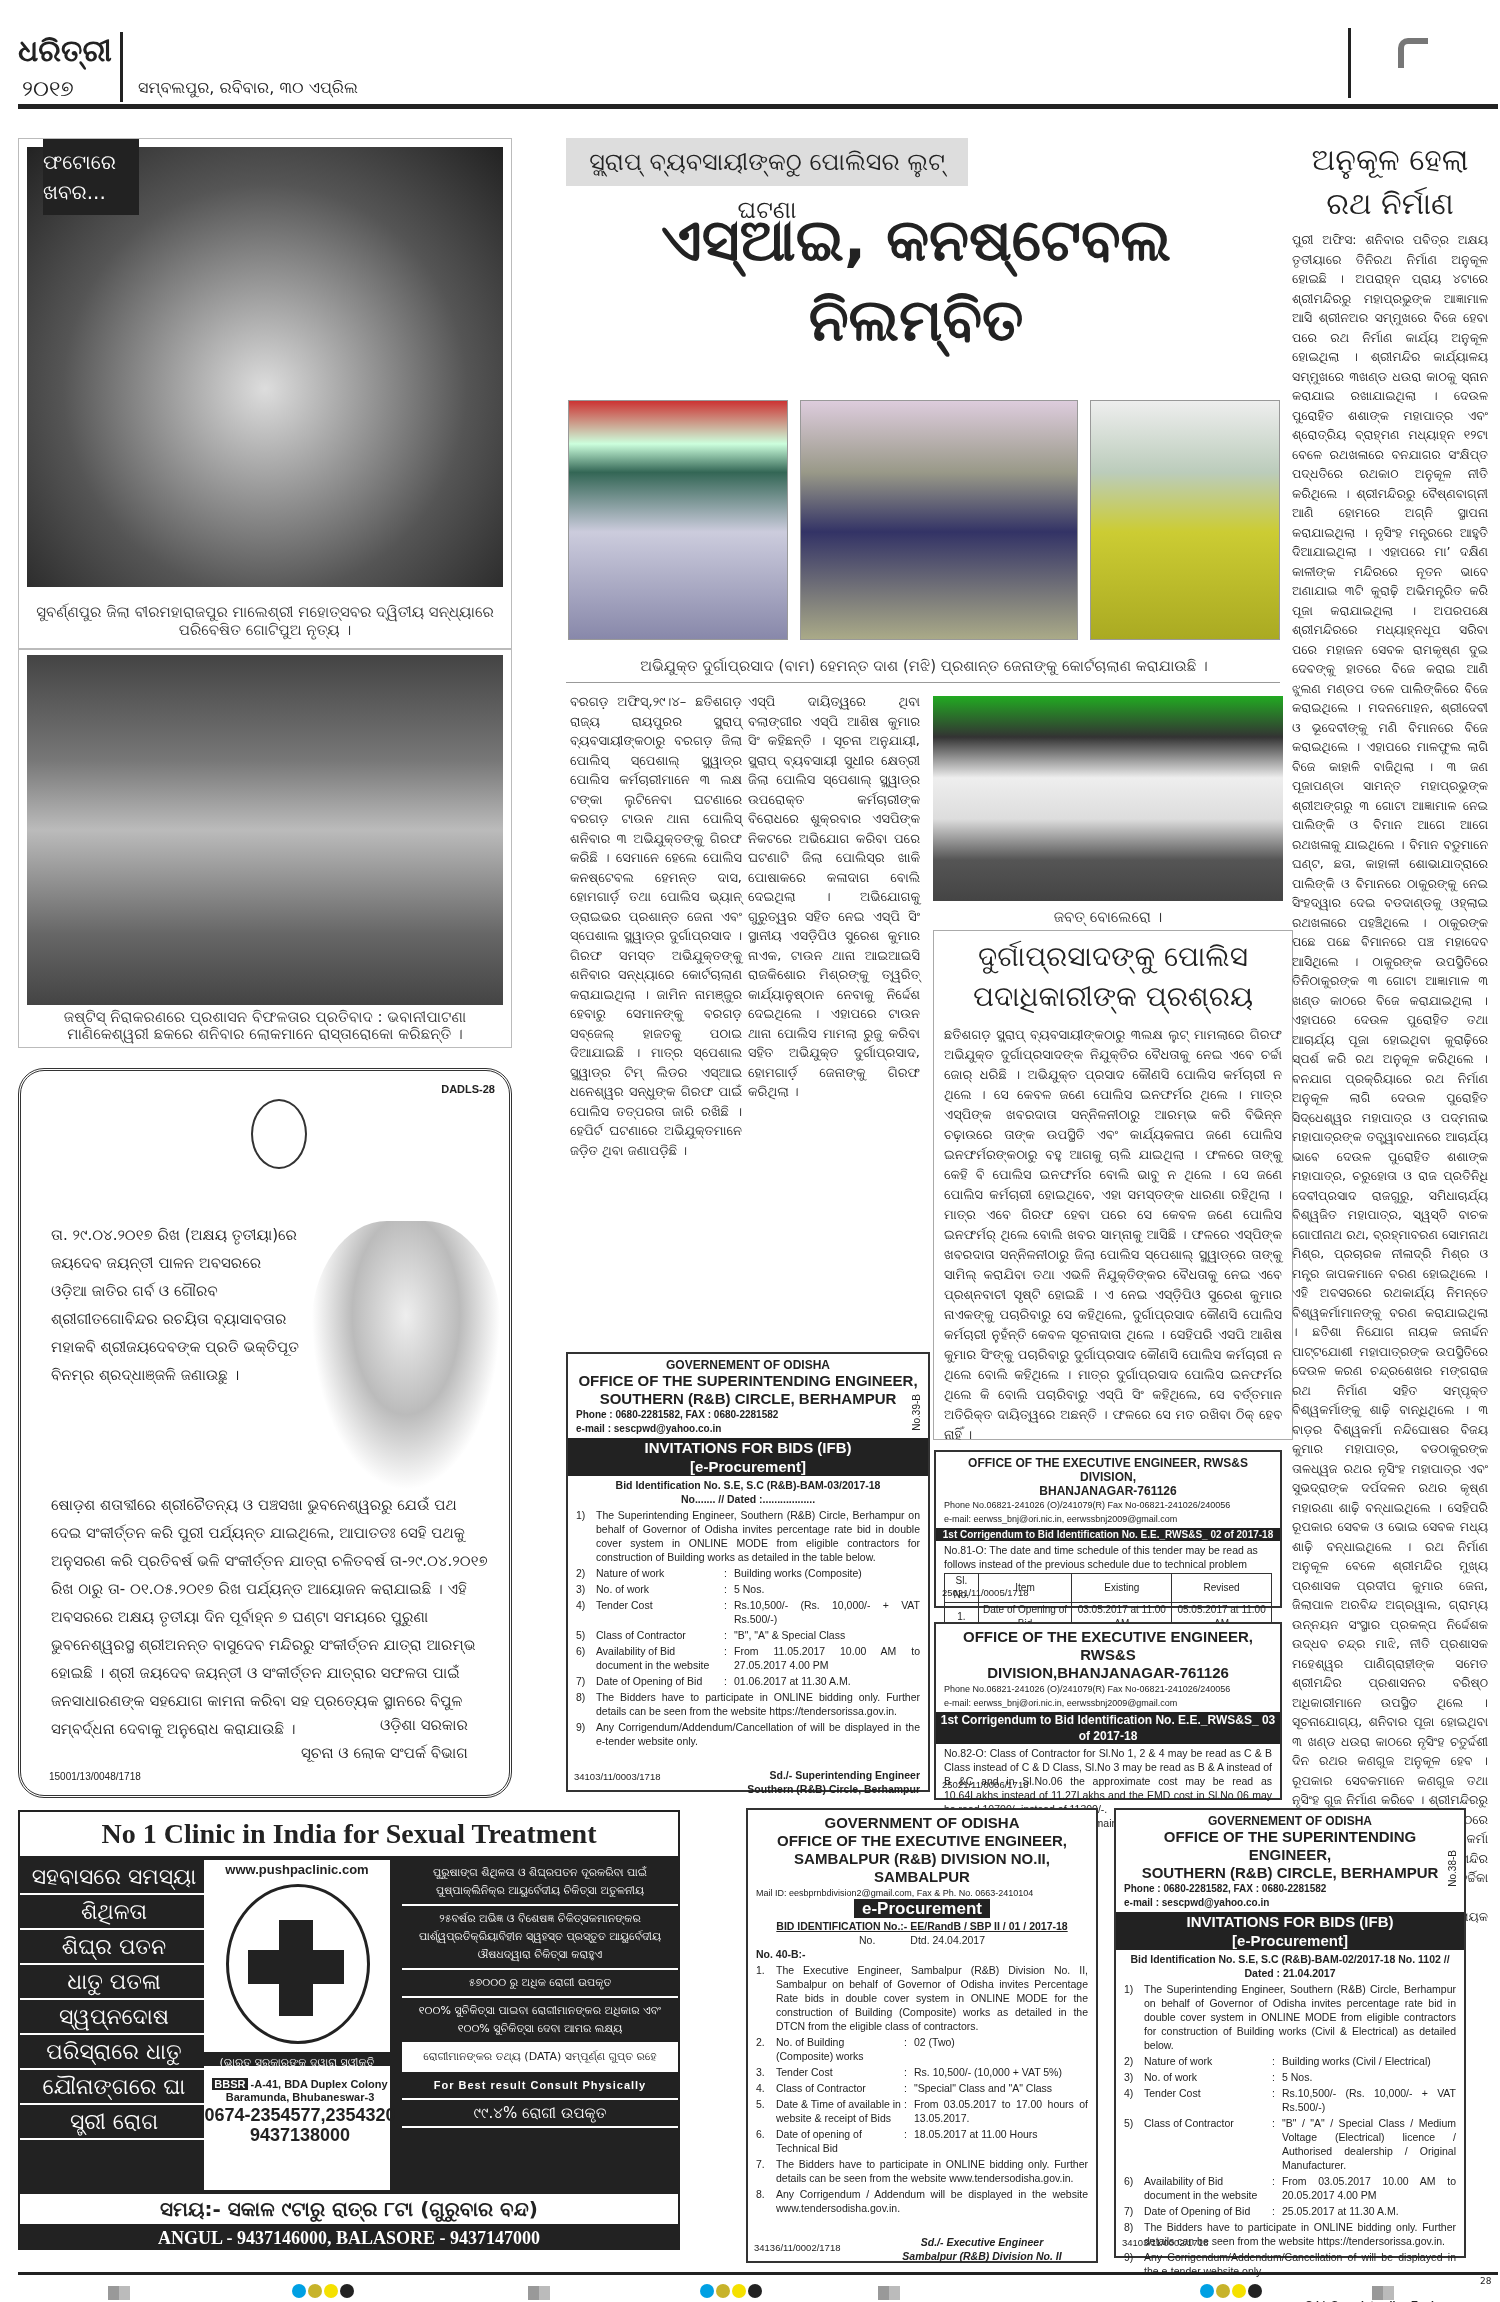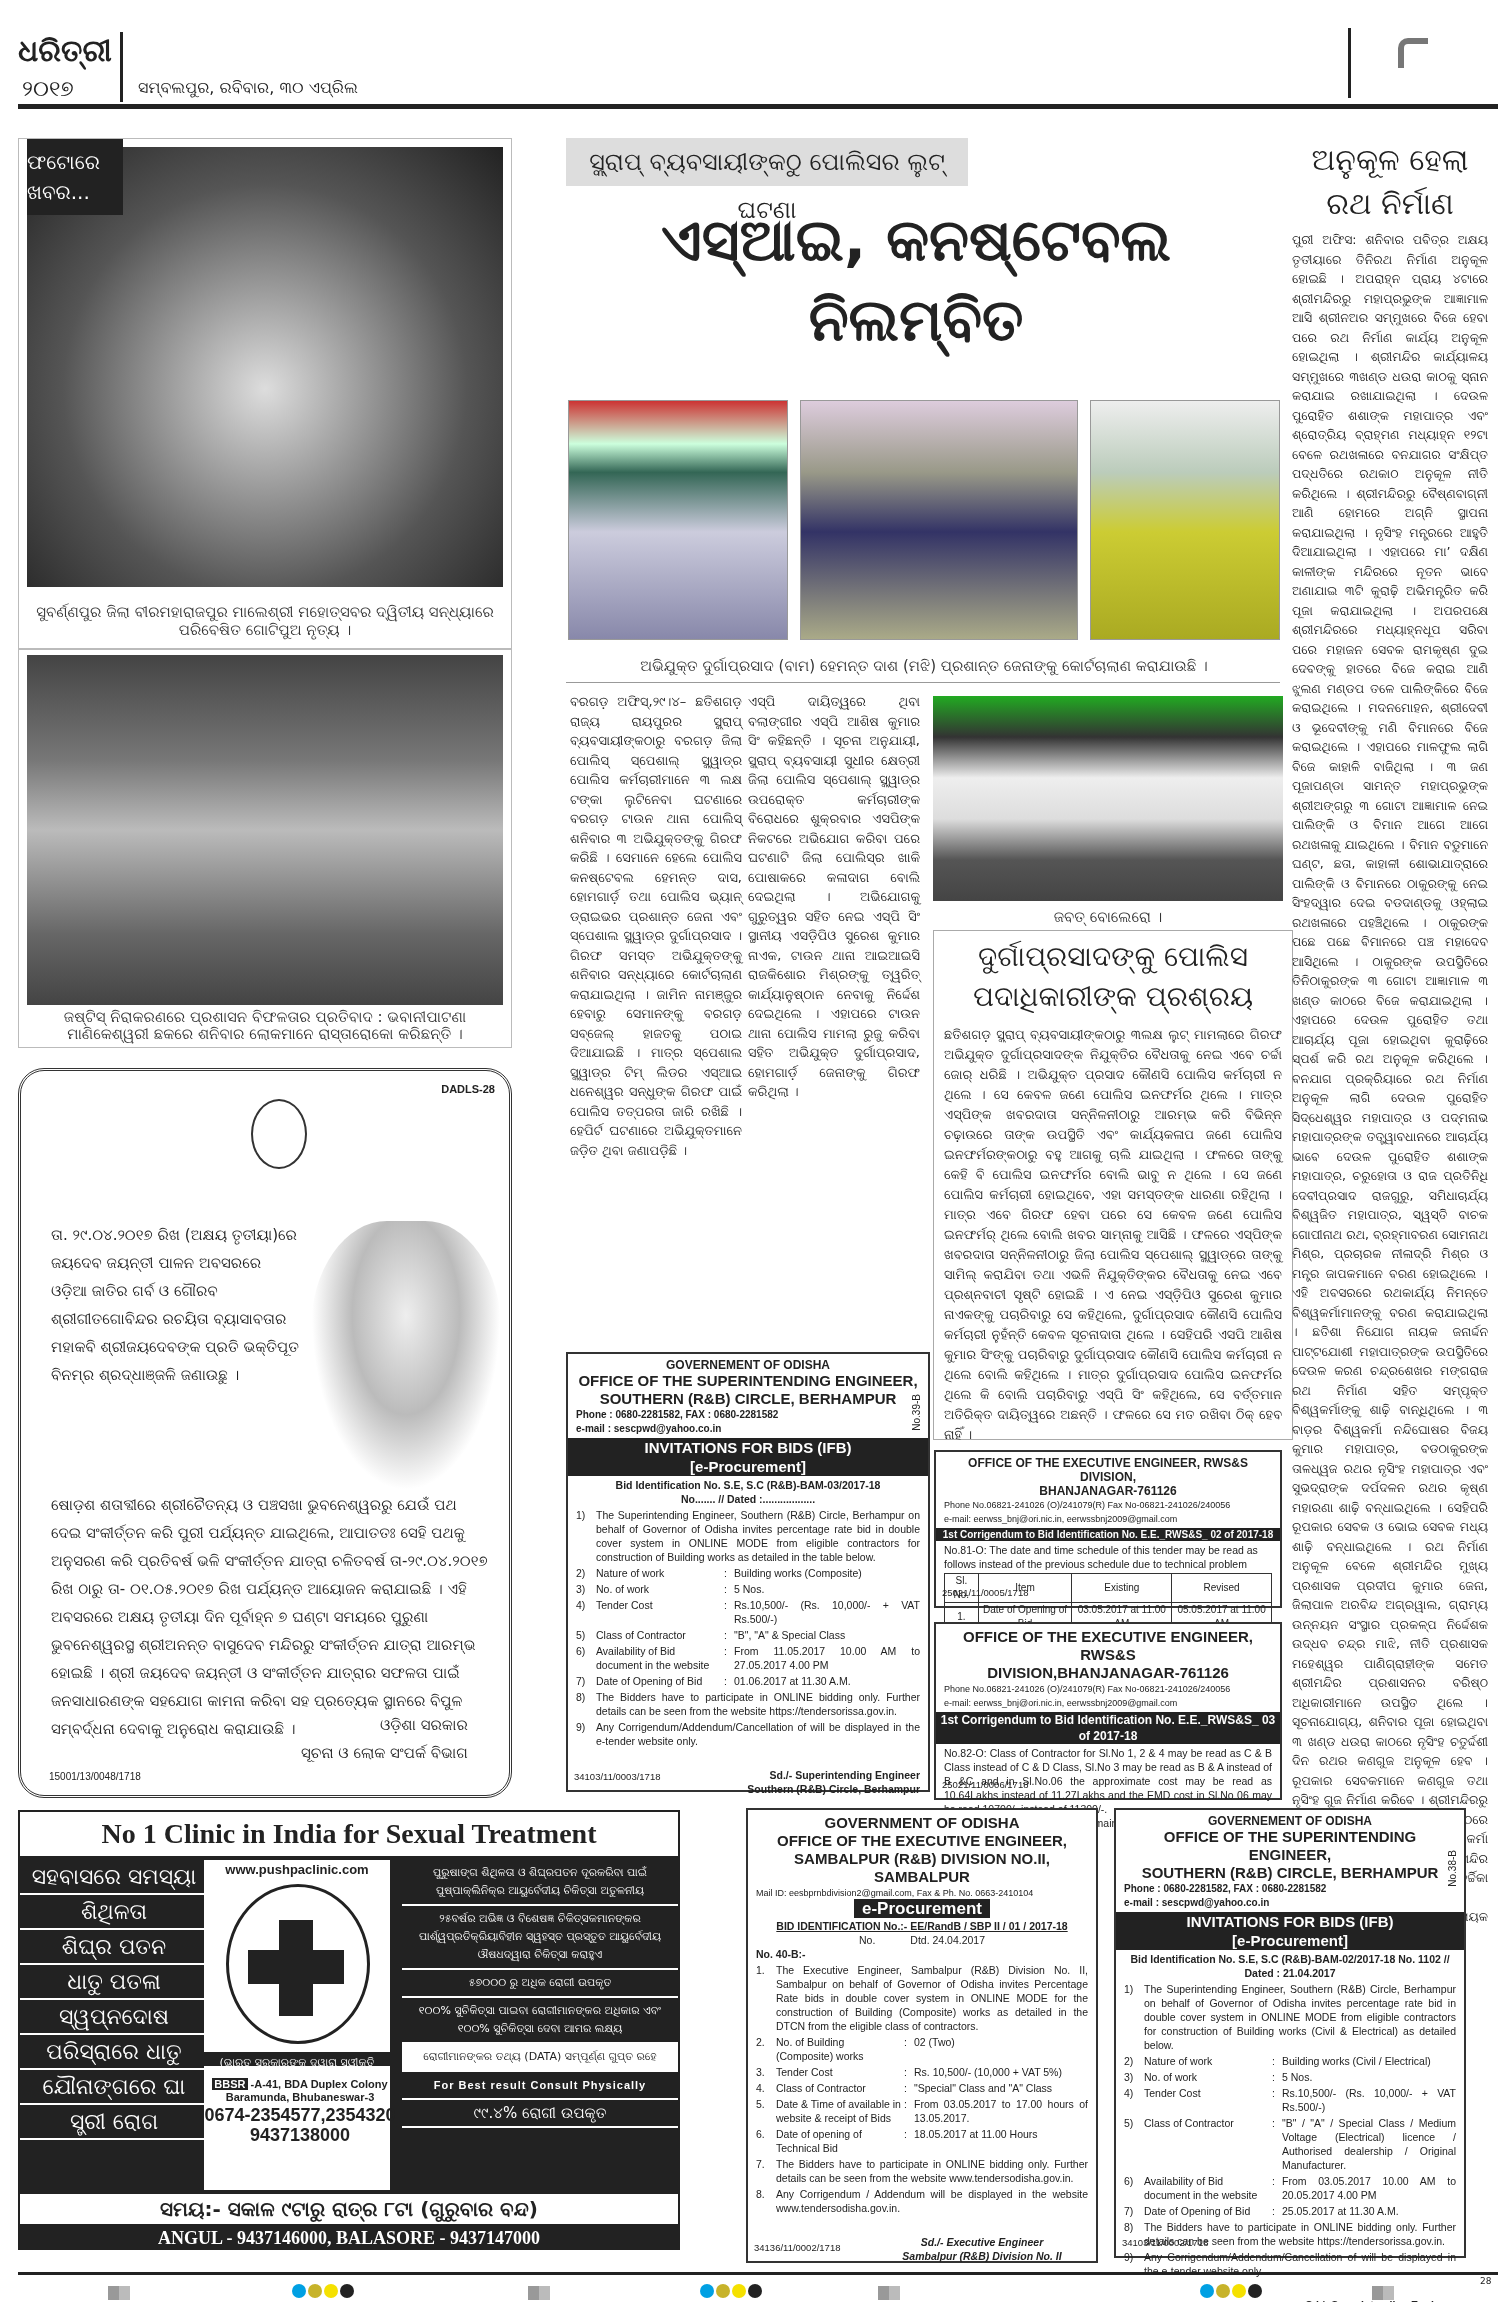--- a/index.html
+++ b/index.html
@@ -12,21 +12,21 @@
 #mast .vbar{left:102px;top:4px;width:3px;height:70px;background:#222}
 #mast .dateline{left:120px;top:50px;font-size:16px}
 #mast .rule{left:0;top:76px;width:1480px;height:5px;background:#222}
 #mast .corner{left:1330px;top:0;width:3px;height:70px;background:#222}
 #mast .corner2{left:1380px;top:10px;width:30px;height:30px;border-left:6px solid #777;border-top:6px solid #777;border-radius:10px 0 0 0}
 
 .box{border:1px solid #bbb}
 #photo1{left:18px;top:138px;width:494px;height:512px}
 .photo{background:linear-gradient(160deg,#333,#666 40%,#999 70%,#555);position:absolute}
 #photo1 .photo{left:8px;top:8px;width:476px;height:440px;background:radial-gradient(ellipse at 50% 55%,#ddd 0,#999 30%,#555 60%,#222 100%)}
-#photo1 .tag{left:8px;top:0;width:96px;height:76px;background:#222;color:#fff;font-size:20px;line-height:30px;padding:8px 0}
+#photo1 .tag{left:24px;top:0;width:96px;height:76px;background:#222;color:#fff;font-size:20px;line-height:30px;padding:8px 0}
 .caption{font-size:15px;text-align:center;color:#333;position:absolute}
 #photo2{left:18px;top:648px;width:494px;height:400px}
 #photo2 .photo{left:8px;top:6px;width:476px;height:350px;background:linear-gradient(180deg,#444 0,#777 30%,#bbb 50%,#666 80%,#444)}
 
 #adJay{left:18px;top:1068px;width:494px;height:730px;border:3px double #333;border-radius:26px;padding:10px}
 #adJay .code{right:14px;top:12px;font-size:11px;font-weight:bold;font-family:"Liberation Sans",sans-serif}
 #adJay .emblem{left:230px;top:28px;width:56px;height:70px;border:2px solid #333;border-radius:50%}
 #adJay .portrait{left:290px;top:150px;width:190px;height:270px;border-radius:40% 40% 10% 10%;background:radial-gradient(ellipse at 50% 35%,#eee 0,#bbb 40%,#fff 70%)}
 #adJay .p1{left:30px;top:150px;width:250px;font-size:15px;line-height:28px}
 #adJay .p2{left:30px;top:420px;width:440px;font-size:15px;line-height:28px}

